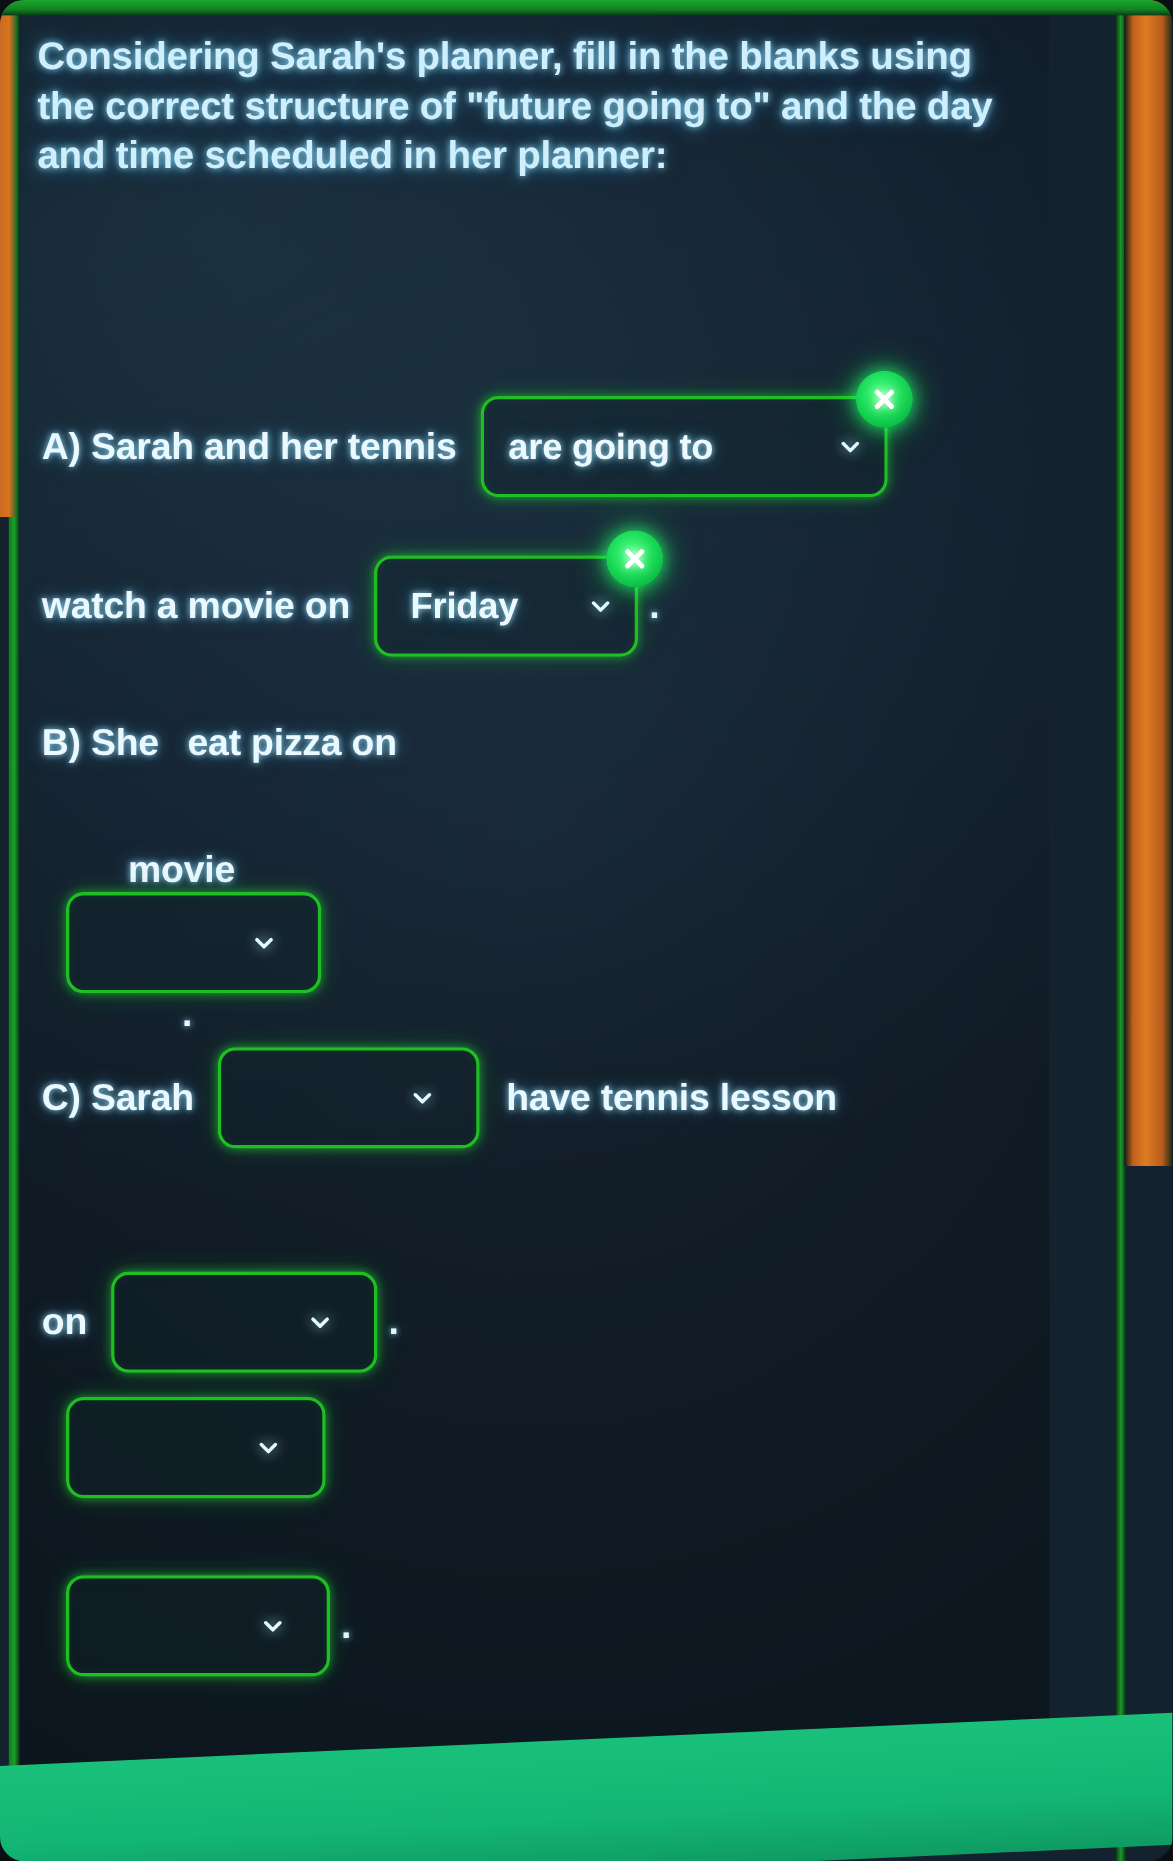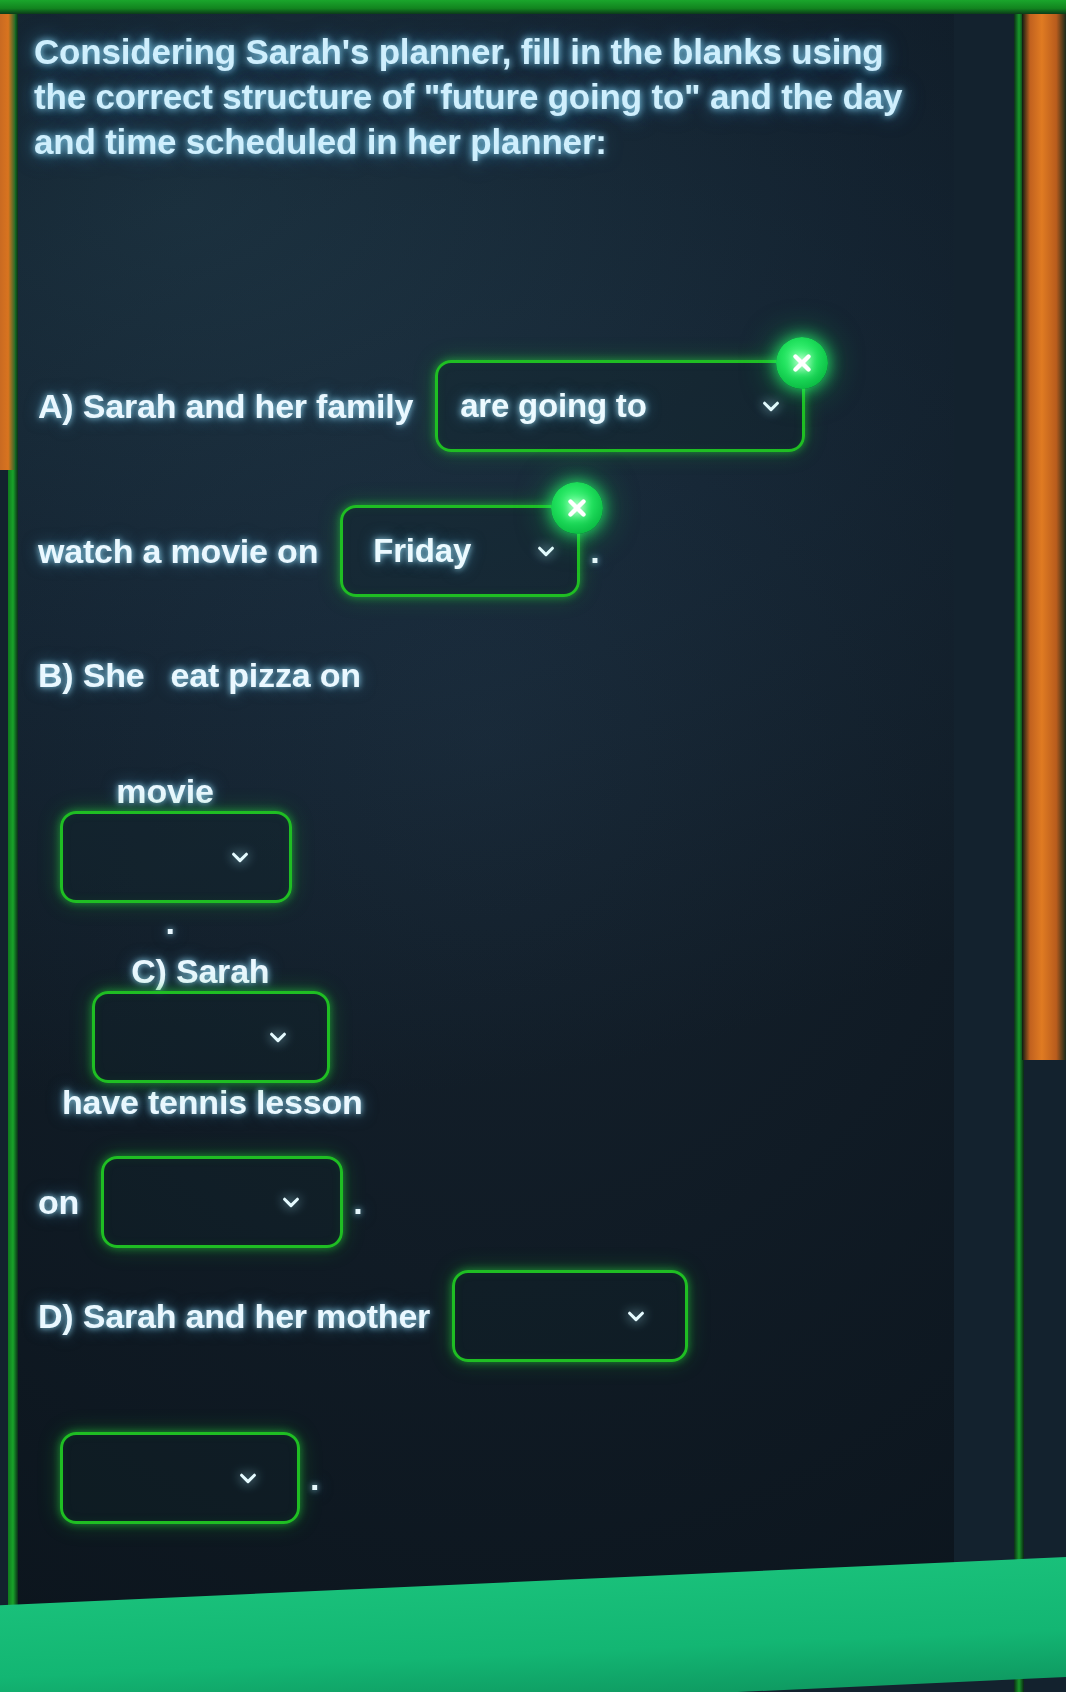--- a/index.html
+++ b/index.html
@@ -7,20 +7,21 @@
     padding: 0;
     background: #0a0f14;
   }
   #screenshot {
     position: relative;
     width: 1066px;
     height: 1692px;
     overflow: hidden;
     background: #13222e;
     font-family: "Liberation Sans", sans-serif;
+    border-radius: 22px;
   }
 
   
   .bezel-orange-right {
     position: absolute;
     top: 0;
     right: 0;
     width: 44px;
     height: 1060px;
     background: linear-gradient(90deg, #0d1b12 0%, #c1611f 18%, #e07b22 45%, #b85c1d 78%, #1d2a1b 100%);
@@ -206,21 +207,21 @@
   <div class="bezel-green-left"></div>
   <div class="bezel-orange-right"></div>
   <div class="bezel-green-right"></div>
 
   <div class="screen">
     <div class="content">
 
       <p class="prompt">Considering Sarah's planner, fill in the blanks using the correct structure of "future going to" and the day and time scheduled in her planner:</p>
 
       <div class="row q-line" style="top: 348px;">
-        <span class="txt">A) Sarah and her family</span>
+        <span class="txt">A) Sarah and her tennis</span>
         <span class="select" style="width:370px; margin-left:22px;">
           <span class="value">are going to</span>
           <svg class="chev" viewBox="0 0 24 24" fill="none" stroke="currentColor" stroke-width="3.4" stroke-linecap="round" stroke-linejoin="round">
             <polyline points="5,9 12,16 19,9"></polyline>
           </svg>
           <span class="badge">
             <svg viewBox="0 0 24 24" fill="none" stroke="#ffffff" stroke-width="4" stroke-linecap="round">
               <line x1="6" y1="6" x2="18" y2="18"></line>
               <line x1="18" y1="6" x2="6" y2="18"></line>
             </svg>
@@ -254,21 +255,21 @@
         <span class="txt">movie</span>
         <span class="select empty" style="width:232px; margin-left:22px;">
           <span class="value"></span>
           <svg class="chev" viewBox="0 0 24 24" fill="none" stroke="currentColor" stroke-width="3.4" stroke-linecap="round" stroke-linejoin="round">
             <polyline points="5,9 12,16 19,9"></polyline>
           </svg>
         </span>
         <span class="period">.</span>
       </div>
 
-      <div class="row q-line" style="top: 940px; flex-direction: column;">
+      <div class="row q-line" style="top: 940px;">
         <span class="txt">C) Sarah</span>
         <span class="select empty" style="width:238px; margin-left:22px;">
           <span class="value"></span>
           <svg class="chev" viewBox="0 0 24 24" fill="none" stroke="currentColor" stroke-width="3.4" stroke-linecap="round" stroke-linejoin="round">
             <polyline points="5,9 12,16 19,9"></polyline>
           </svg>
         </span>
         <span class="txt" style="margin-left:24px;">have tennis lesson</span>
       </div>
 
@@ -277,21 +278,20 @@
         <span class="select empty" style="width:242px; margin-left:22px;">
           <span class="value"></span>
           <svg class="chev" viewBox="0 0 24 24" fill="none" stroke="currentColor" stroke-width="3.4" stroke-linecap="round" stroke-linejoin="round">
             <polyline points="5,9 12,16 19,9"></polyline>
           </svg>
         </span>
         <span class="period">.</span>
       </div>
 
       <div class="row q-line" style="top: 1258px;">
-        <span class="txt">D) Sarah and her mother</span>
         <span class="select empty" style="width:236px; margin-left:22px;">
           <span class="value"></span>
           <svg class="chev" viewBox="0 0 24 24" fill="none" stroke="currentColor" stroke-width="3.4" stroke-linecap="round" stroke-linejoin="round">
             <polyline points="5,9 12,16 19,9"></polyline>
           </svg>
         </span>
       </div>
 
       <div class="row q-line" style="top: 1420px;">
         <span class="select empty" style="width:240px; margin-left:22px;">

